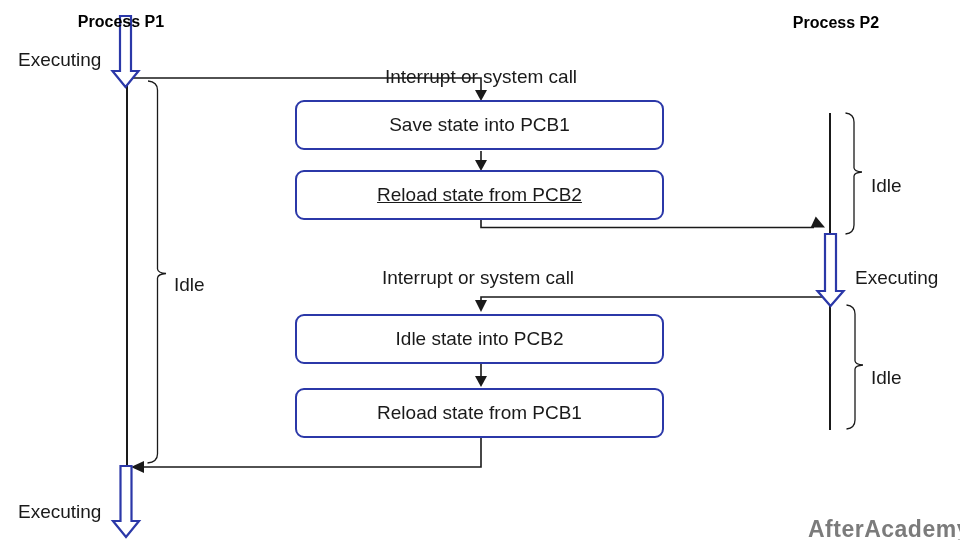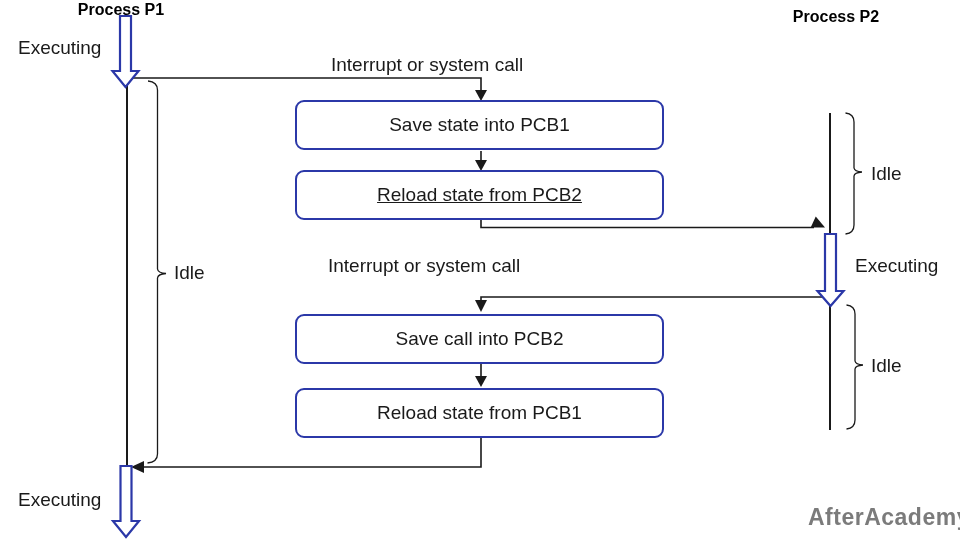--- a/index.html
+++ b/index.html
@@ -1,23 +1,23 @@
 <!DOCTYPE html>
 <html style="--box_border: #2b38a8; --arrow_stroke: #2b38a8; --line: #1a1a1a; --watermark: #7b7b7b;"><head>
 <meta charset="utf-8">
 <style>
   html,body{margin:0;padding:0;background:#fff;}
   #stage{
     position:relative;width:960px;height:540px;background:#fff;overflow:hidden;
     font-family:"Liberation Sans",sans-serif;color:#1a1a1a;
   }
-  .abs{position:absolute;}
+  .abs{position:absolute;margin-top:12px;}
   .hdr{font-weight:bold;font-size:16px;color:#000;text-align:center;white-space:nowrap;}
   .lbl{font-size:19px;white-space:nowrap;}
-  .ctr{}
+  .ctr{text-align:center;}
   .stepbox{
     position:absolute;left:295px;width:369px;height:50px;box-sizing:border-box;
     border:2px solid var(--box_border,#2b38a8);border-radius:9px;background:#fff;
     display:flex;align-items:center;justify-content:center;
     font-size:19px;color:#1a1a1a;white-space:nowrap;
   }
   svg#wires{position:absolute;left:0;top:0;width:960px;height:540px;}
   .lifeline{stroke:var(--line,#1a1a1a);stroke-width:2;fill:none;}
   .flow{stroke:var(--line,#1a1a1a);stroke-width:1.6;fill:none;}
   .head{fill:var(--line,#1a1a1a);stroke:none;}
@@ -60,31 +60,31 @@
 
     <path class="flow" d="M 481 438 V 467 H 144"></path>
     <polygon class="head" points="144,461 144,473 131,467"></polygon>
 
     <polygon class="exec-arrow" points="120,16 131,16 131,71 138.5,71 125.5,87 112.5,71 120,71"></polygon>
     <polygon class="exec-arrow" points="825,234 836,234 836,291 843.5,291 830.5,306 817.5,291 825,291"></polygon>
     <polygon class="exec-arrow" points="120.5,466 131.5,466 131.5,521 139,521 126,537 113,521 120.5,521"></polygon>
   </svg>
 
   <div class="abs hdr" style="left:46px;top:1px;width:150px;">Process P1</div>
-  <div class="abs hdr" style="left:761px;top:8px;width:150px;">Process P2</div>
+  <div class="abs hdr" style="left:761px;top:2px;width:150px;">Process P2</div>
 
   <div class="abs lbl" style="left:18px;top:37px;">Executing</div>
   <div class="abs lbl ctr" style="left:331px;top:54px;width:300px;">Interrupt or system call</div>
   <div class="abs lbl" style="left:174px;top:262px;">Idle</div>
   <div class="abs lbl" style="left:871px;top:163px;">Idle</div>
   <div class="abs lbl ctr" style="left:328px;top:255px;width:300px;">Interrupt or system call</div>
   <div class="abs lbl" style="left:855px;top:255px;">Executing</div>
   <div class="abs lbl" style="left:871px;top:355px;">Idle</div>
   <div class="abs lbl" style="left:18px;top:489px;">Executing</div>
 
   <div class="stepbox" style="top:100px;">Save state into PCB1</div>
   <div class="stepbox" style="top:170px;text-decoration:underline;">Reload state from PCB2</div>
-  <div class="stepbox" style="top:314px;">Save call into PCB2</div>
+  <div class="stepbox" style="top:314px;">Idle state into PCB2</div>
   <div class="stepbox" style="top:388px;">Reload state from PCB1</div>
 
   <div class="abs watermark" style="left:808px;top:504px;">AfterAcademy</div>
 
 </div>
 
 </body></html>

